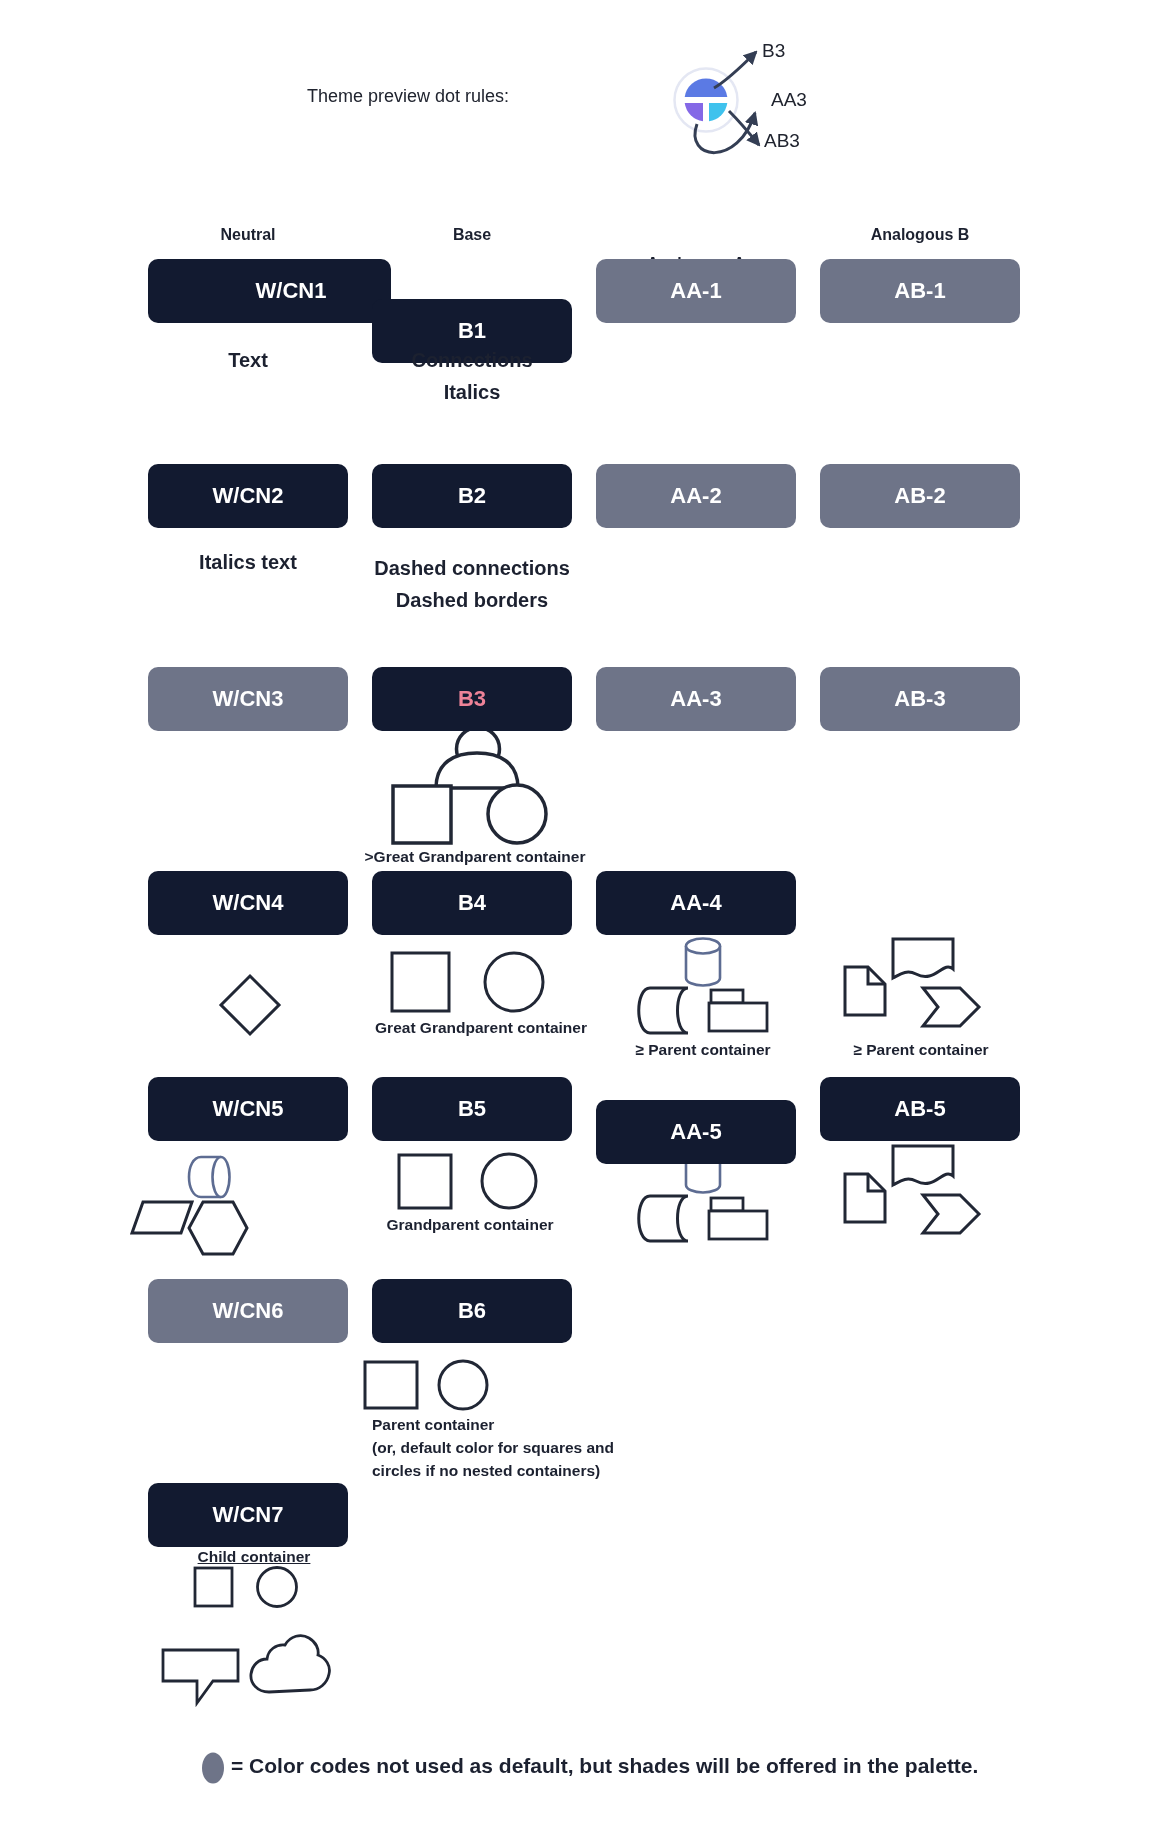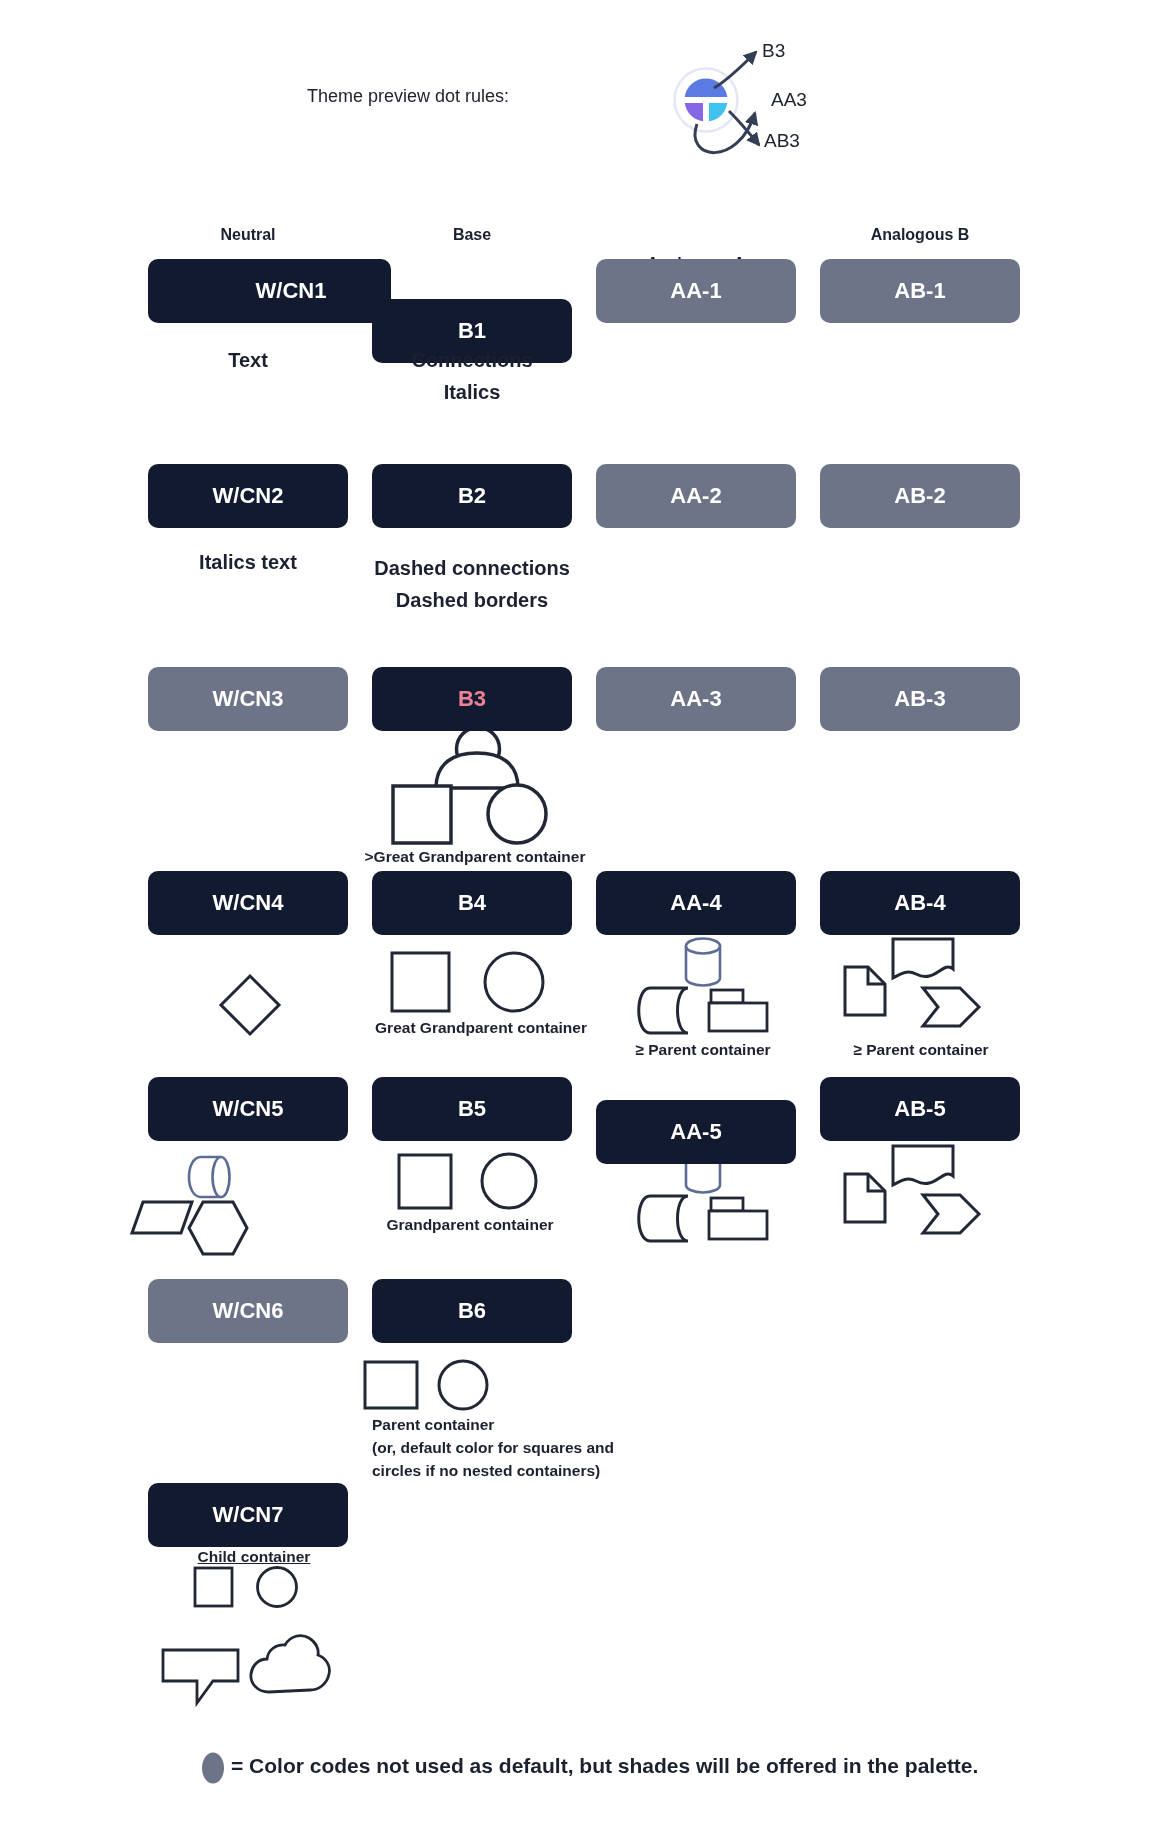--- a/index.html
+++ b/index.html
@@ -168,23 +168,20 @@
 
   <div class="chip" style="left:148px;top:871px;" data-variant="dark">
       <span>W/CN4</span>
     </div>
   <div class="chip" style="left:372px;top:871px;" data-variant="dark">
       <span>B4</span>
     </div>
   <div class="chip" style="left:596px;top:871px;" data-variant="dark">
       <span>AA-4</span>
     </div>
-  <div class="chip" style="left:820px;top:871px;" data-variant="dark">
-      <span>AB-4</span>
-    </div>
 
   <div class="chip" style="left:148px;top:1077px;" data-variant="dark">
       <span>W/CN5</span>
     </div>
   <div class="chip" style="left:372px;top:1077px;border-radius:11px;" data-variant="dark">
       <span>B5</span>
     </div>
   <div class="chip" style="left:596px;top:1100px;" data-variant="dark">
       <span>AA-5</span>
     </div>

